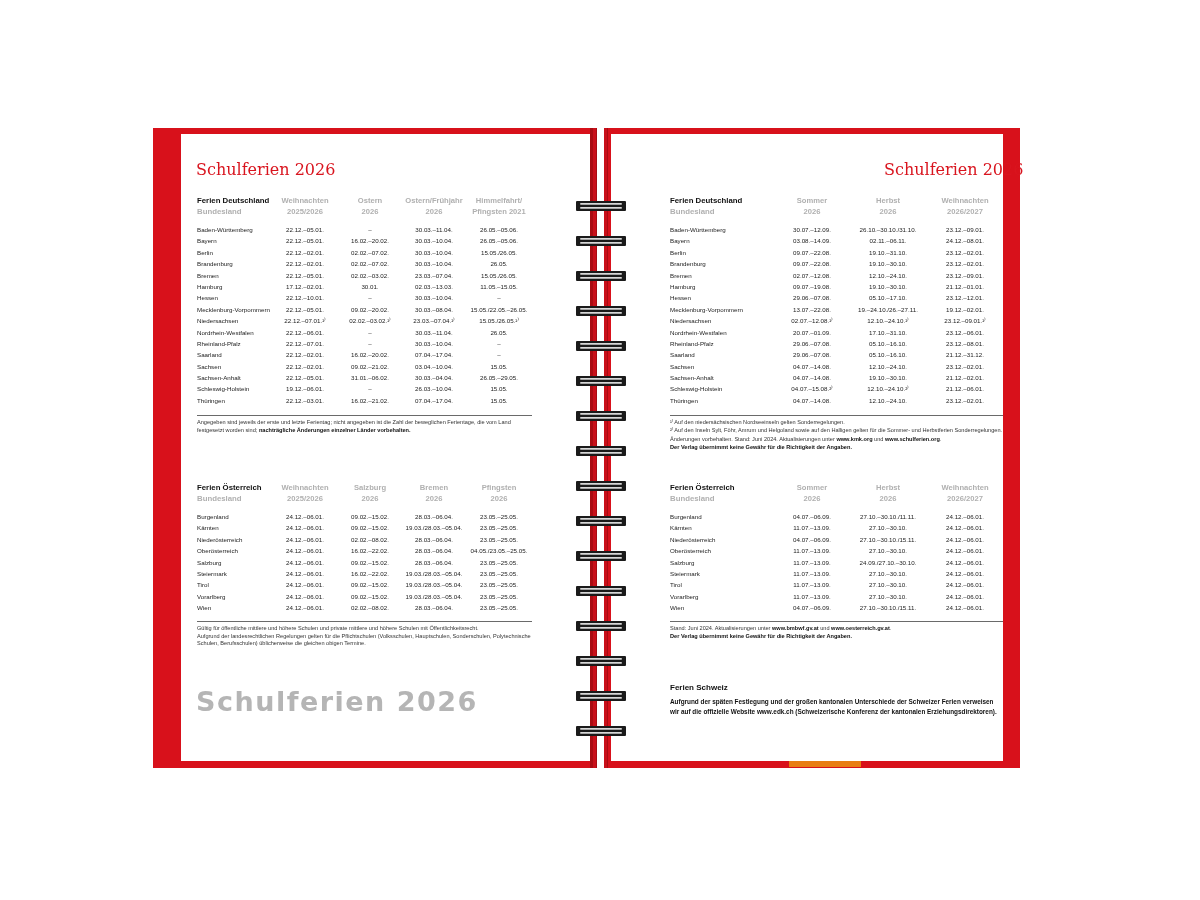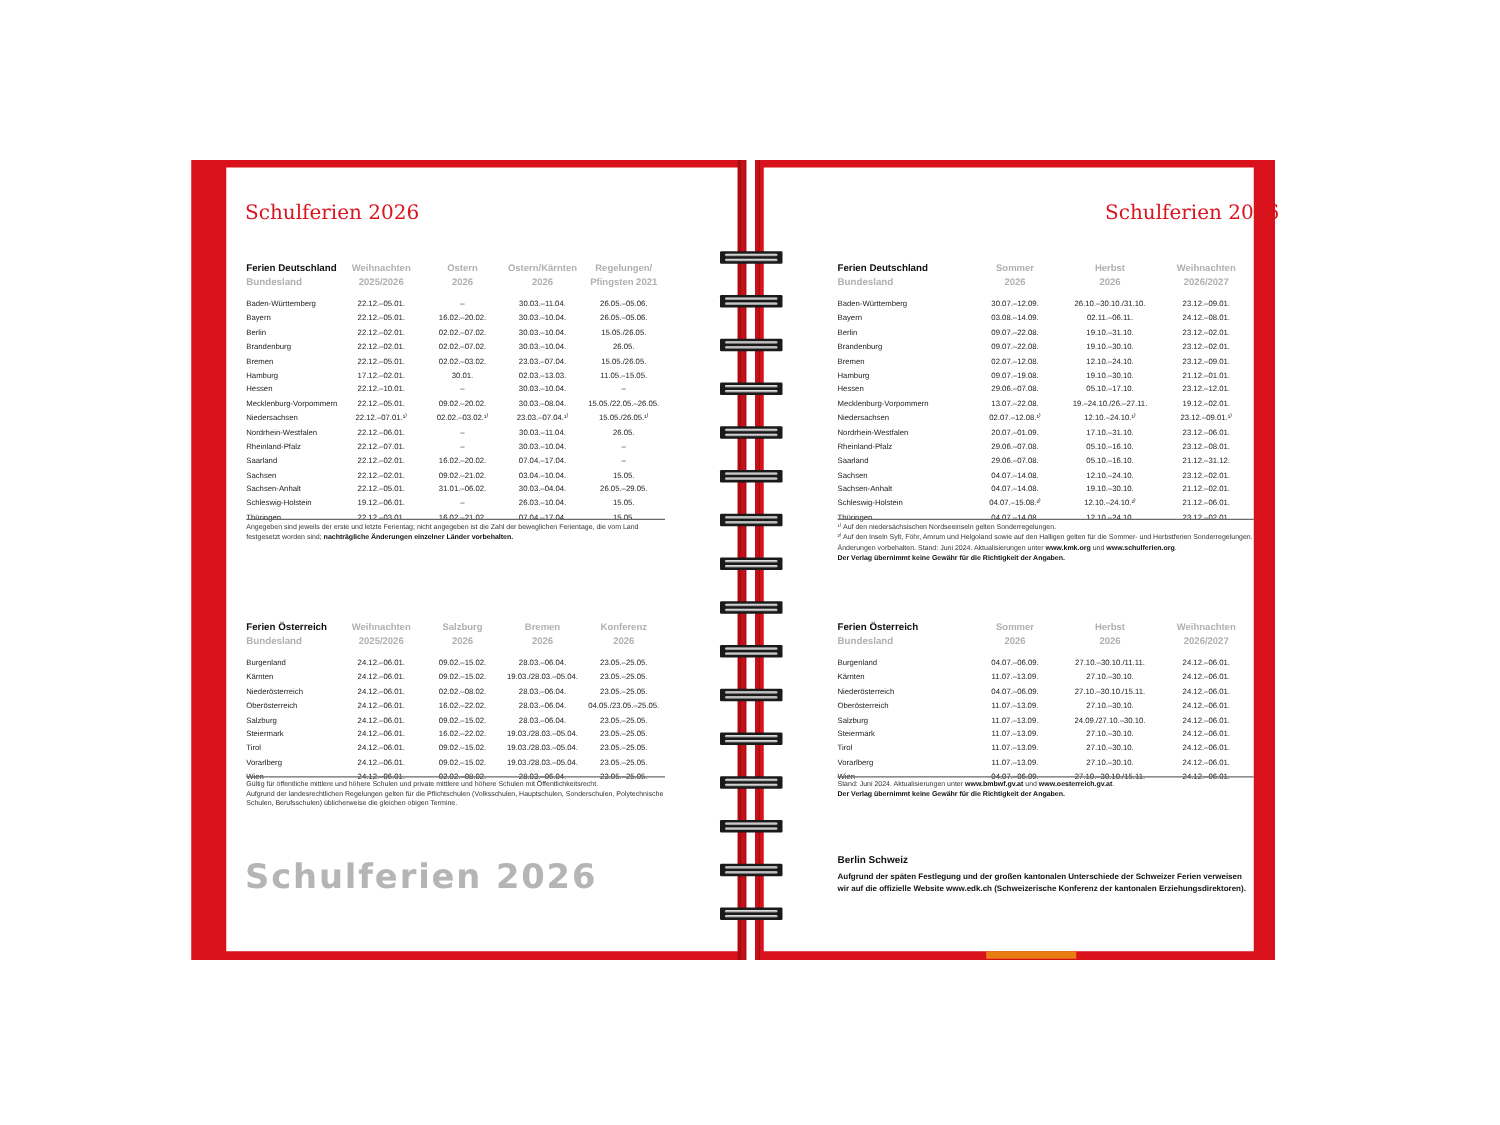--- a/index.html
+++ b/index.html
@@ -12,21 +12,21 @@
   .cover-right { left:604px; top:128px; width:416px; height:640px; background:#d8111b; }
   .page-right  { left:611px; top:134px; width:392px; height:627px; }
   .edge-shade { position:absolute; background:#a80c12; }
   .spine-strip { position:absolute; left:789px; top:761px; width:72px; height:6px; background:#e87e12; }
 
   .title-red { position:absolute; font-family:"DejaVu Serif", serif; color:#d9141e; font-size:16px; }
   .title-big { position:absolute; font-family:"DejaVu Sans", sans-serif; font-weight:bold;
                color:#b5b5b5; font-size:27px; letter-spacing:1.5px; }
 
   .tbl { position:absolute; font-family:"Liberation Sans", sans-serif; font-size:6.2px; color:#222; }
-  .tbl .hdr { position:relative; height:26px;margin-top:14px; }
+  .tbl .hdr { position:relative; height:26px; }
   .tbl .hdr .hcell { position:absolute; top:0; text-align:center; color:#b0b0b0; font-size:7.6px; line-height:10.5px; font-weight:bold; }
   .tbl .hdr .hfirst { position:absolute; left:0; top:0; text-align:left; font-size:7.8px; line-height:10.5px; }
   .tbl .hdr .hfirst .t1 { color:#111; font-weight:bold; display:block; }
   .tbl .hdr .hfirst .t2 { color:#b0b0b0; font-weight:bold; display:block; }
   .tbl .row { position:relative; height:11.4px; line-height:11.4px; white-space:nowrap; }
   .tbl .row span { position:absolute; top:0; text-align:center; }
   .tbl .row span.name { left:0; text-align:left; }
   .rule { position:absolute; height:1px; background:#6a6a6a; }
   .note { position:absolute; font-size:5.6px; line-height:7.6px; color:#333; }
   .note b { color:#111; }
@@ -145,25 +145,25 @@
       </div>
       <div class="hcell" style="left: 73px; width: 70px;">
         <div>Weihnachten</div>
         <div>2025/2026</div>
       </div>
       <div class="hcell" style="left: 138px; width: 70px;">
         <div>Ostern</div>
         <div>2026</div>
       </div>
       <div class="hcell" style="left: 202px; width: 70px;">
-        <div>Ostern/Kärnten</div>
+        <div>Ostern/Frühjahr</div>
         <div>2026</div>
       </div>
       <div class="hcell" style="left: 267px; width: 70px;">
-        <div>Regelungen/</div>
+        <div>Himmelfahrt/</div>
         <div>Pfingsten 2021</div>
       </div>
     </div>
     <div style="height: 2px;"></div>
     <div class="row">
       <span class="name">Baden-Württemberg</span>
       <span style="left: 73px; width: 70px;">22.12.–05.01.</span>
       <span style="left: 138px; width: 70px;">–</span>
       <span style="left: 202px; width: 70px;">30.03.–11.04.</span>
       <span style="left: 267px; width: 70px;">26.05.–05.06.</span>
@@ -291,21 +291,21 @@
       </div>
       <div class="hcell" style="left: 138px; width: 70px;">
         <div>Salzburg</div>
         <div>2026</div>
       </div>
       <div class="hcell" style="left: 202px; width: 70px;">
         <div>Bremen</div>
         <div>2026</div>
       </div>
       <div class="hcell" style="left: 267px; width: 70px;">
-        <div>Konferenz</div>
+        <div>Pfingsten</div>
         <div>2026</div>
       </div>
     </div>
     <div style="height: 2px;"></div>
     <div class="row">
       <span class="name">Burgenland</span>
       <span style="left: 73px; width: 70px;">24.12.–06.01.</span>
       <span style="left: 138px; width: 70px;">09.02.–15.02.</span>
       <span style="left: 202px; width: 70px;">28.03.–06.04.</span>
       <span style="left: 267px; width: 70px;">23.05.–25.05.</span>
@@ -580,14 +580,14 @@
     </div>
   </div>
 <div class="rule" style="left:670px;top:621px;width:333px;"></div>
 <div class="note" style="left:670px;top:625px;width:333px;">
   <div>
     <span>Stand: Juni 2024. Aktualisierungen unter </span><b>www.bmbwf.gv.at</b><span> und </span><b>www.oesterreich.gv.at</b><span>.</span>
   </div>
   <div><b>Der Verlag übernimmt keine Gewähr für die Richtigkeit der Angaben.</b></div>
 </div>
 
-<div class="swiss-h" style="left:670px;top:683px;">Berlin Schweiz</div>
+<div class="swiss-h" style="left:670px;top:683px;">Ferien Schweiz</div>
 <div class="swiss-t" style="left:670px;top:697px;width:330px;">Aufgrund der späten Festlegung und der großen kantonalen Unterschiede der Schweizer Ferien verweisen wir auf die offizielle Website www.edk.ch (Schweizerische Konferenz der kantonalen Erziehungsdirektoren).</div>
 
 </body></html>

